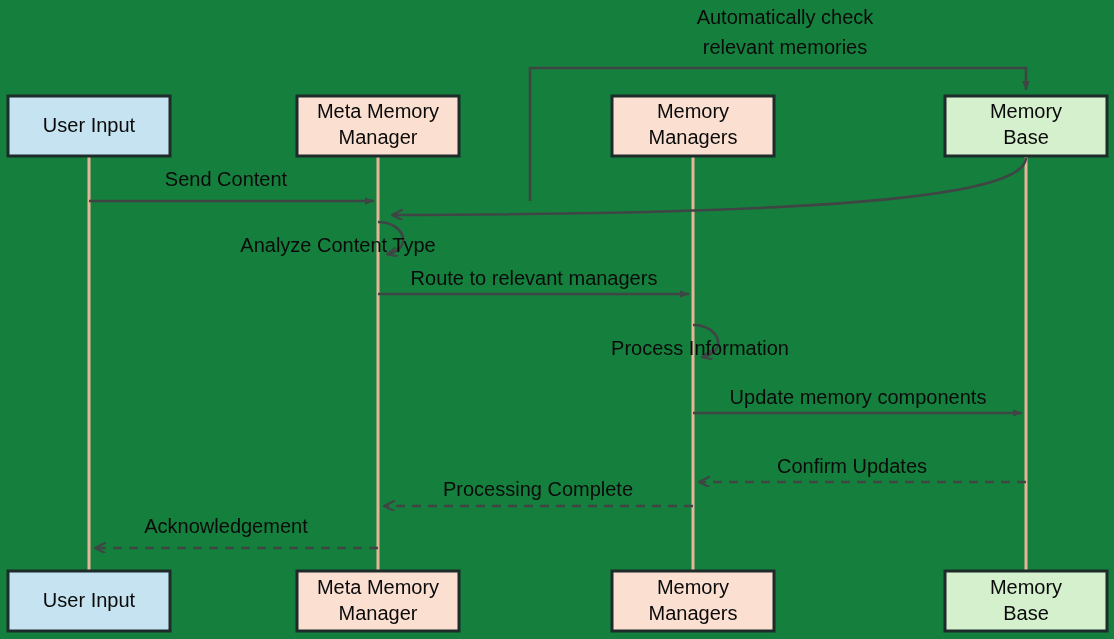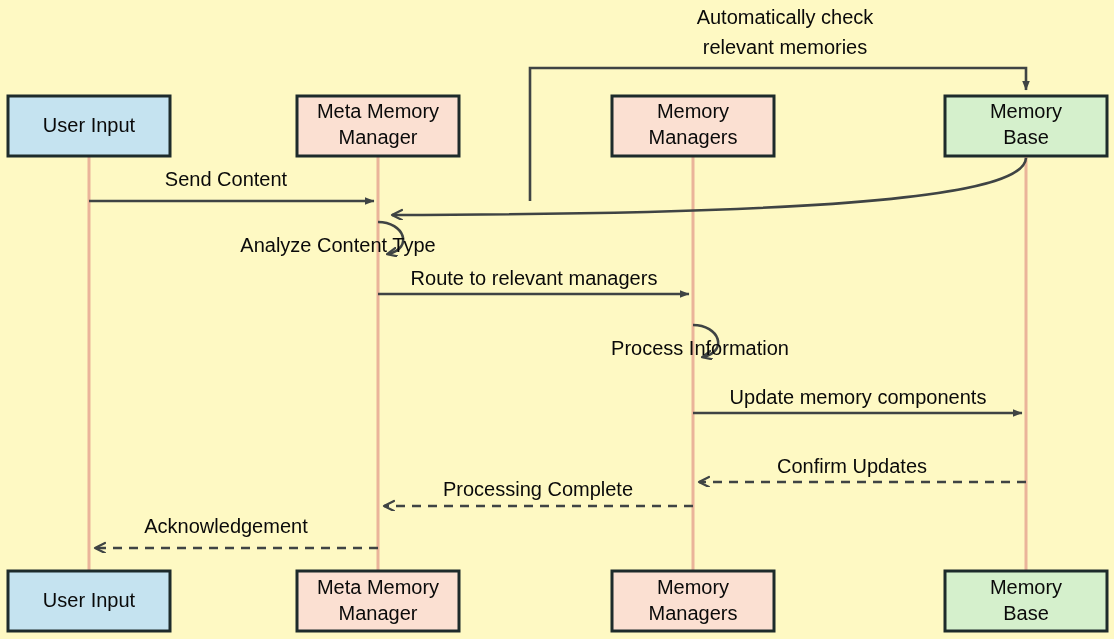--- a/index.html
+++ b/index.html
@@ -7,21 +7,21 @@
     padding: 0;
     background: #ffffff;
   }
   body {
     font-family: "Liberation Sans", sans-serif;
   }
   #diagram-root {
     position: relative;
     width: 1114px;
     height: 639px;
-    background: #fef9c3;
+    background: #15803d;
     overflow: hidden;
   }
   svg#seq-svg {
     position: absolute;
     top: 0;
     left: 0;
     width: 1114px;
     height: 639px;
   }
   .actor-box {

